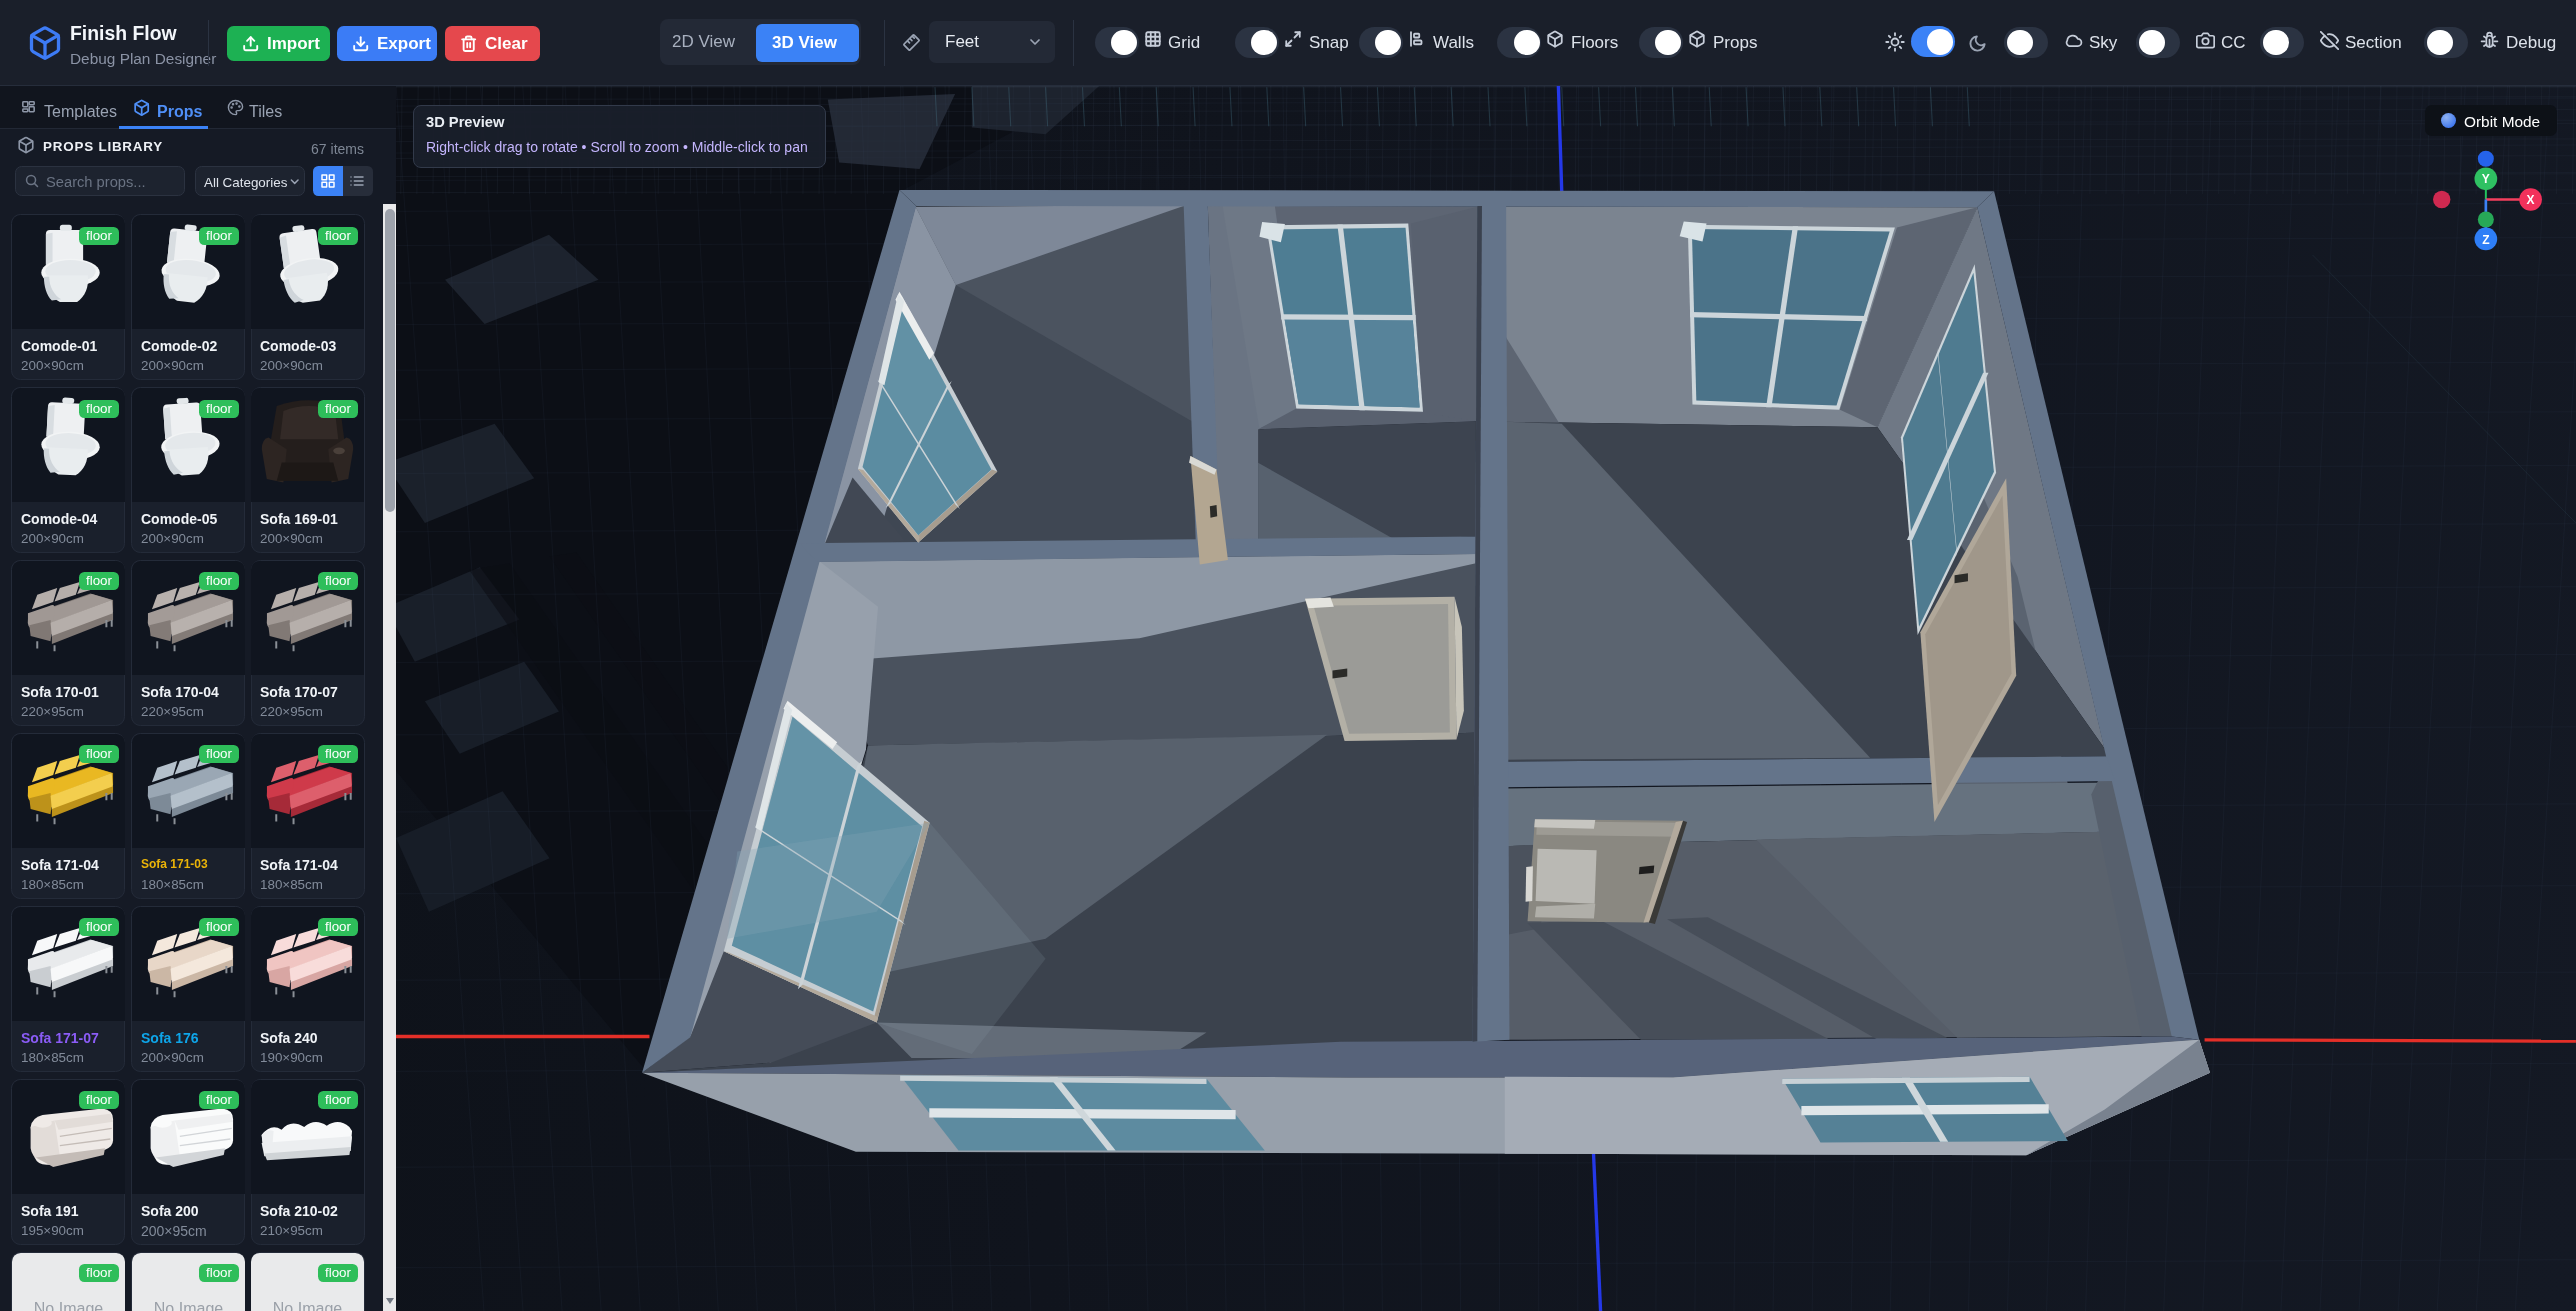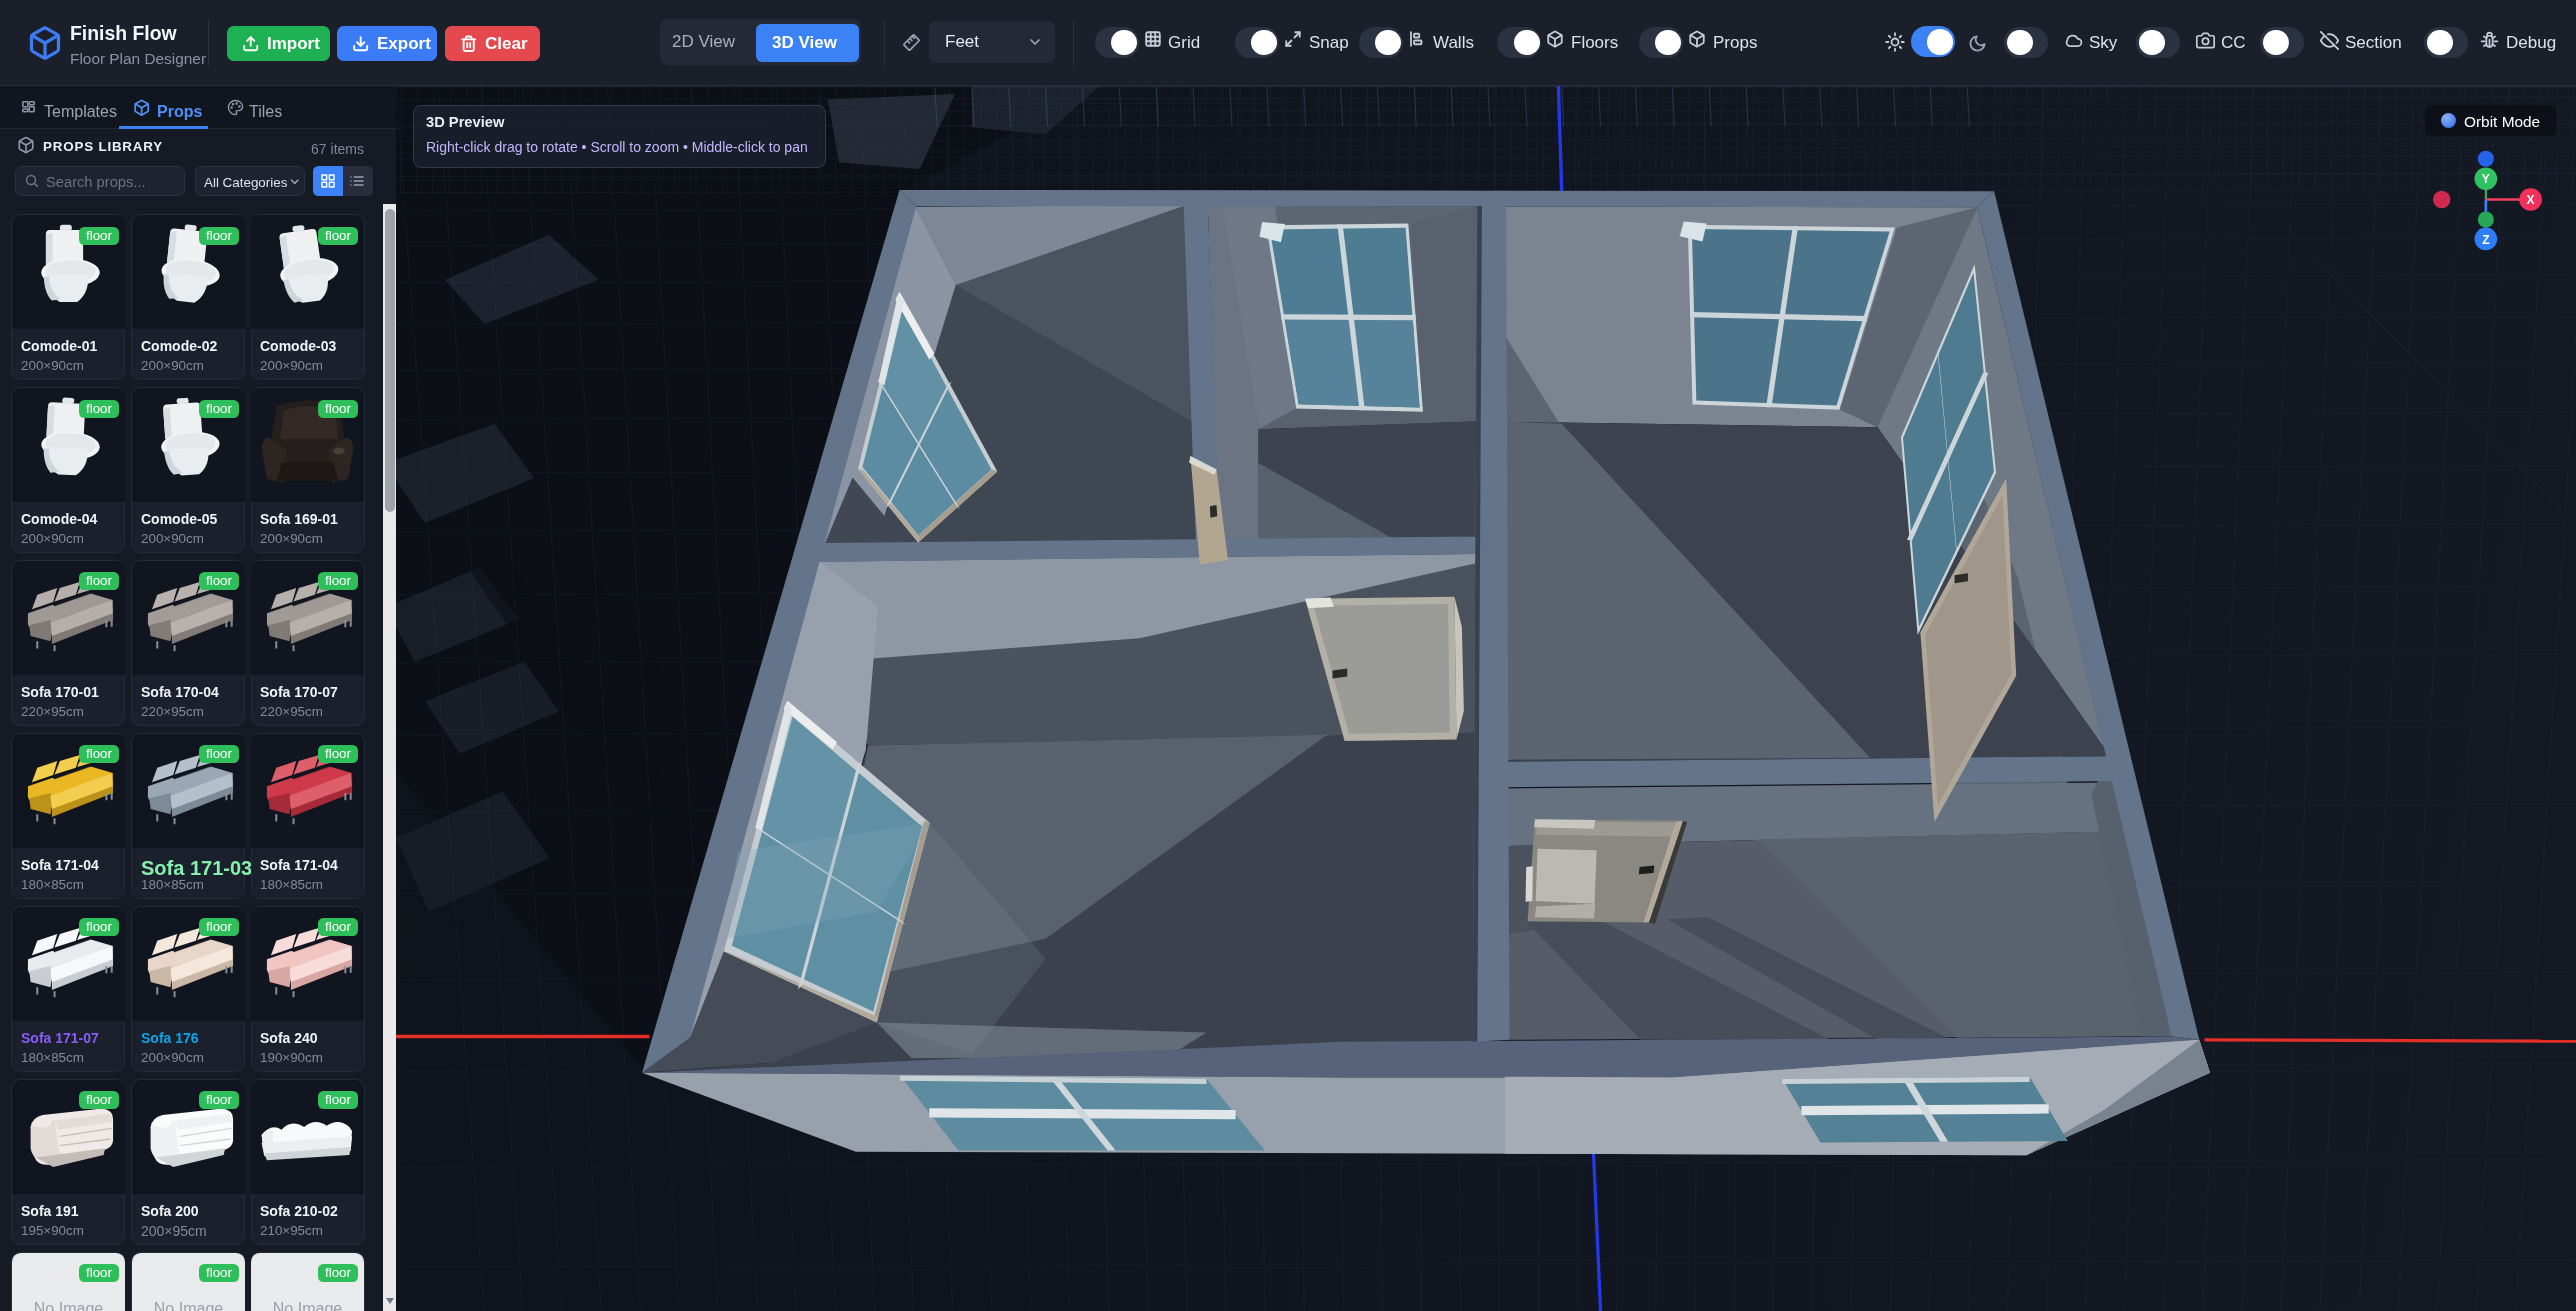--- a/index.html
+++ b/index.html
@@ -8,21 +8,21 @@
 <body>
 <div class="abs" style="left:0;top:0;width:2576px;height:1312px;background:linear-gradient(100deg,#0d1118 0%,#10141d 45%,#141924 100%)"></div>
 
 <div class="abs" style="left:0;top:0;width:2576px;height:86px;background:#1a1f2a;border-bottom:0.7px solid #262d3b"></div>
 <svg class="abs" style="left:27px;top:25px" width="36" height="36" viewBox="0 0 24 24" fill="none" stroke="#3d7bf5" stroke-width="2.2" stroke-linecap="round" stroke-linejoin="round">
     <path d="M21 16V8a2 2 0 0 0-1-1.73l-7-4a2 2 0 0 0-2 0l-7 4A2 2 0 0 0 3 8v8a2 2 0 0 0 1 1.73l7 4a2 2 0 0 0 2 0l7-4A2 2 0 0 0 21 16z"></path>
     <polyline points="3.27 6.96 12 12.01 20.73 6.96"></polyline>
     <line x1="12" y1="22.08" x2="12" y2="12"></line>
   </svg>
 <div class="abs" style="left:70px;top:22px;font-size:19.4px;font-weight:bold;color:#f3f6fa">Finish Flow</div>
-<div class="abs" style="left:70px;top:50px;font-size:15.4px;color:#8b93a5">Floor Plan Designer</div>
+<div class="abs" style="left:70px;top:50px;font-size:15.4px;color:#8b93a5">Debug Plan Designer</div>
 <div class="abs" style="left:208px;top:20px;width:0.7px;height:46px;background:#2b3342"></div>
 <div class="abs" style="left:227px;top:26px;width:103px;height:35px;background:#1db153;border-radius:6.7px"></div>
 <svg class="abs" style="left:242px;top:35px" width="17.4" height="17.4" viewBox="0 0 24 24" fill="none" stroke="#ffffff" stroke-width="2.6" stroke-linecap="round" stroke-linejoin="round">
     <path d="M21 15v4a2 2 0 0 1-2 2H5a2 2 0 0 1-2-2v-4"></path>
     <polyline points="17 8 12 3 7 8"></polyline>
     <line x1="12" y1="3" x2="12" y2="15"></line>
   </svg>
 <div class="abs" style="left:267px;top:34px;font-size:17px;font-weight:bold;color:#fff">Import</div>
 <div class="abs" style="left:337px;top:26px;width:100px;height:35px;background:#3b7cf6;border-radius:6.7px"></div>
 <svg class="abs" style="left:352px;top:35px" width="17.4" height="17.4" viewBox="0 0 24 24" fill="none" stroke="#ffffff" stroke-width="2.6" stroke-linecap="round" stroke-linejoin="round">
@@ -392,21 +392,21 @@
       <path d="M64 60 L96 50 L102 31 L72 40 Z" fill="#b4c0cb"></path>
       <path d="M98 49 L128 40 L134 23 L106 31 Z" fill="#b4c0cb"></path>
       <path d="M32 79 L120 49 L150 58 L60 92 Z" fill="#9aa7b4"></path>
       <path d="M24 78 L56 67 Q66 62 64 74 L62 92 L32 102 Q22 100 24 86 Z" fill="#9aa7b4"></path>
       <path d="M26 96 L58 88 L60 104 L58 120 L28 112 Z" fill="#7d8a97"></path>
       <path d="M58 92 L150 58 L152 80 L60 114 Z" fill="#b4c0cb"></path>
       <path d="M60 112 L152 78 L152 88 L60 124 Z" fill="#7d8a97"></path>
       <path d="M38 120 l0 11 M142 88 l0 11 M64 126 l0 9 M150 88 l0 10" stroke="#8a8f96" stroke-width="3" fill="none"></path>
     </g>
   </svg>
-<div class="abs" style="left:141px;top:857px;font-size:20px;font-weight:bold;color:#86efac">Sofa 171-03</div>
+<div class="abs" style="left:141px;top:857px;font-size:12px;font-weight:bold;color:#eab308">Sofa 171-03</div>
 <div class="abs" style="left:141px;top:877px;font-size:13.4px;color:#828b9a">180×85cm</div>
 <div class="abs" style="left:199px;top:745px;width:40px;height:18px;background:#2ebe5a;border-radius:5.4px;text-align:center;line-height:18px;font-size:13.4px;color:#fff">floor</div>
 <div class="abs" style="left:251px;top:733px;width:114px;height:166px;background:#1a202c;border:0.7px solid #242b39;border-radius:9.4px"></div>
 <div class="abs" style="left:251px;top:734px;width:113px;height:114px;background:#10151f;border-radius:8.7px 8.7px 0 0"></div>
 <svg class="abs" style="left:251px;top:734px" width="113" height="114" viewBox="0 0 170 170">
     <g>
       <path d="M26 80 L118 48 L152 58 L152 76 L58 110 Z" fill="#a62a38"></path>
       <path d="M30 72 L62 61 L68 40 L38 50 Z" fill="#dd5f6c"></path>
       <path d="M64 60 L96 50 L102 31 L72 40 Z" fill="#dd5f6c"></path>
       <path d="M98 49 L128 40 L134 23 L106 31 Z" fill="#dd5f6c"></path>

